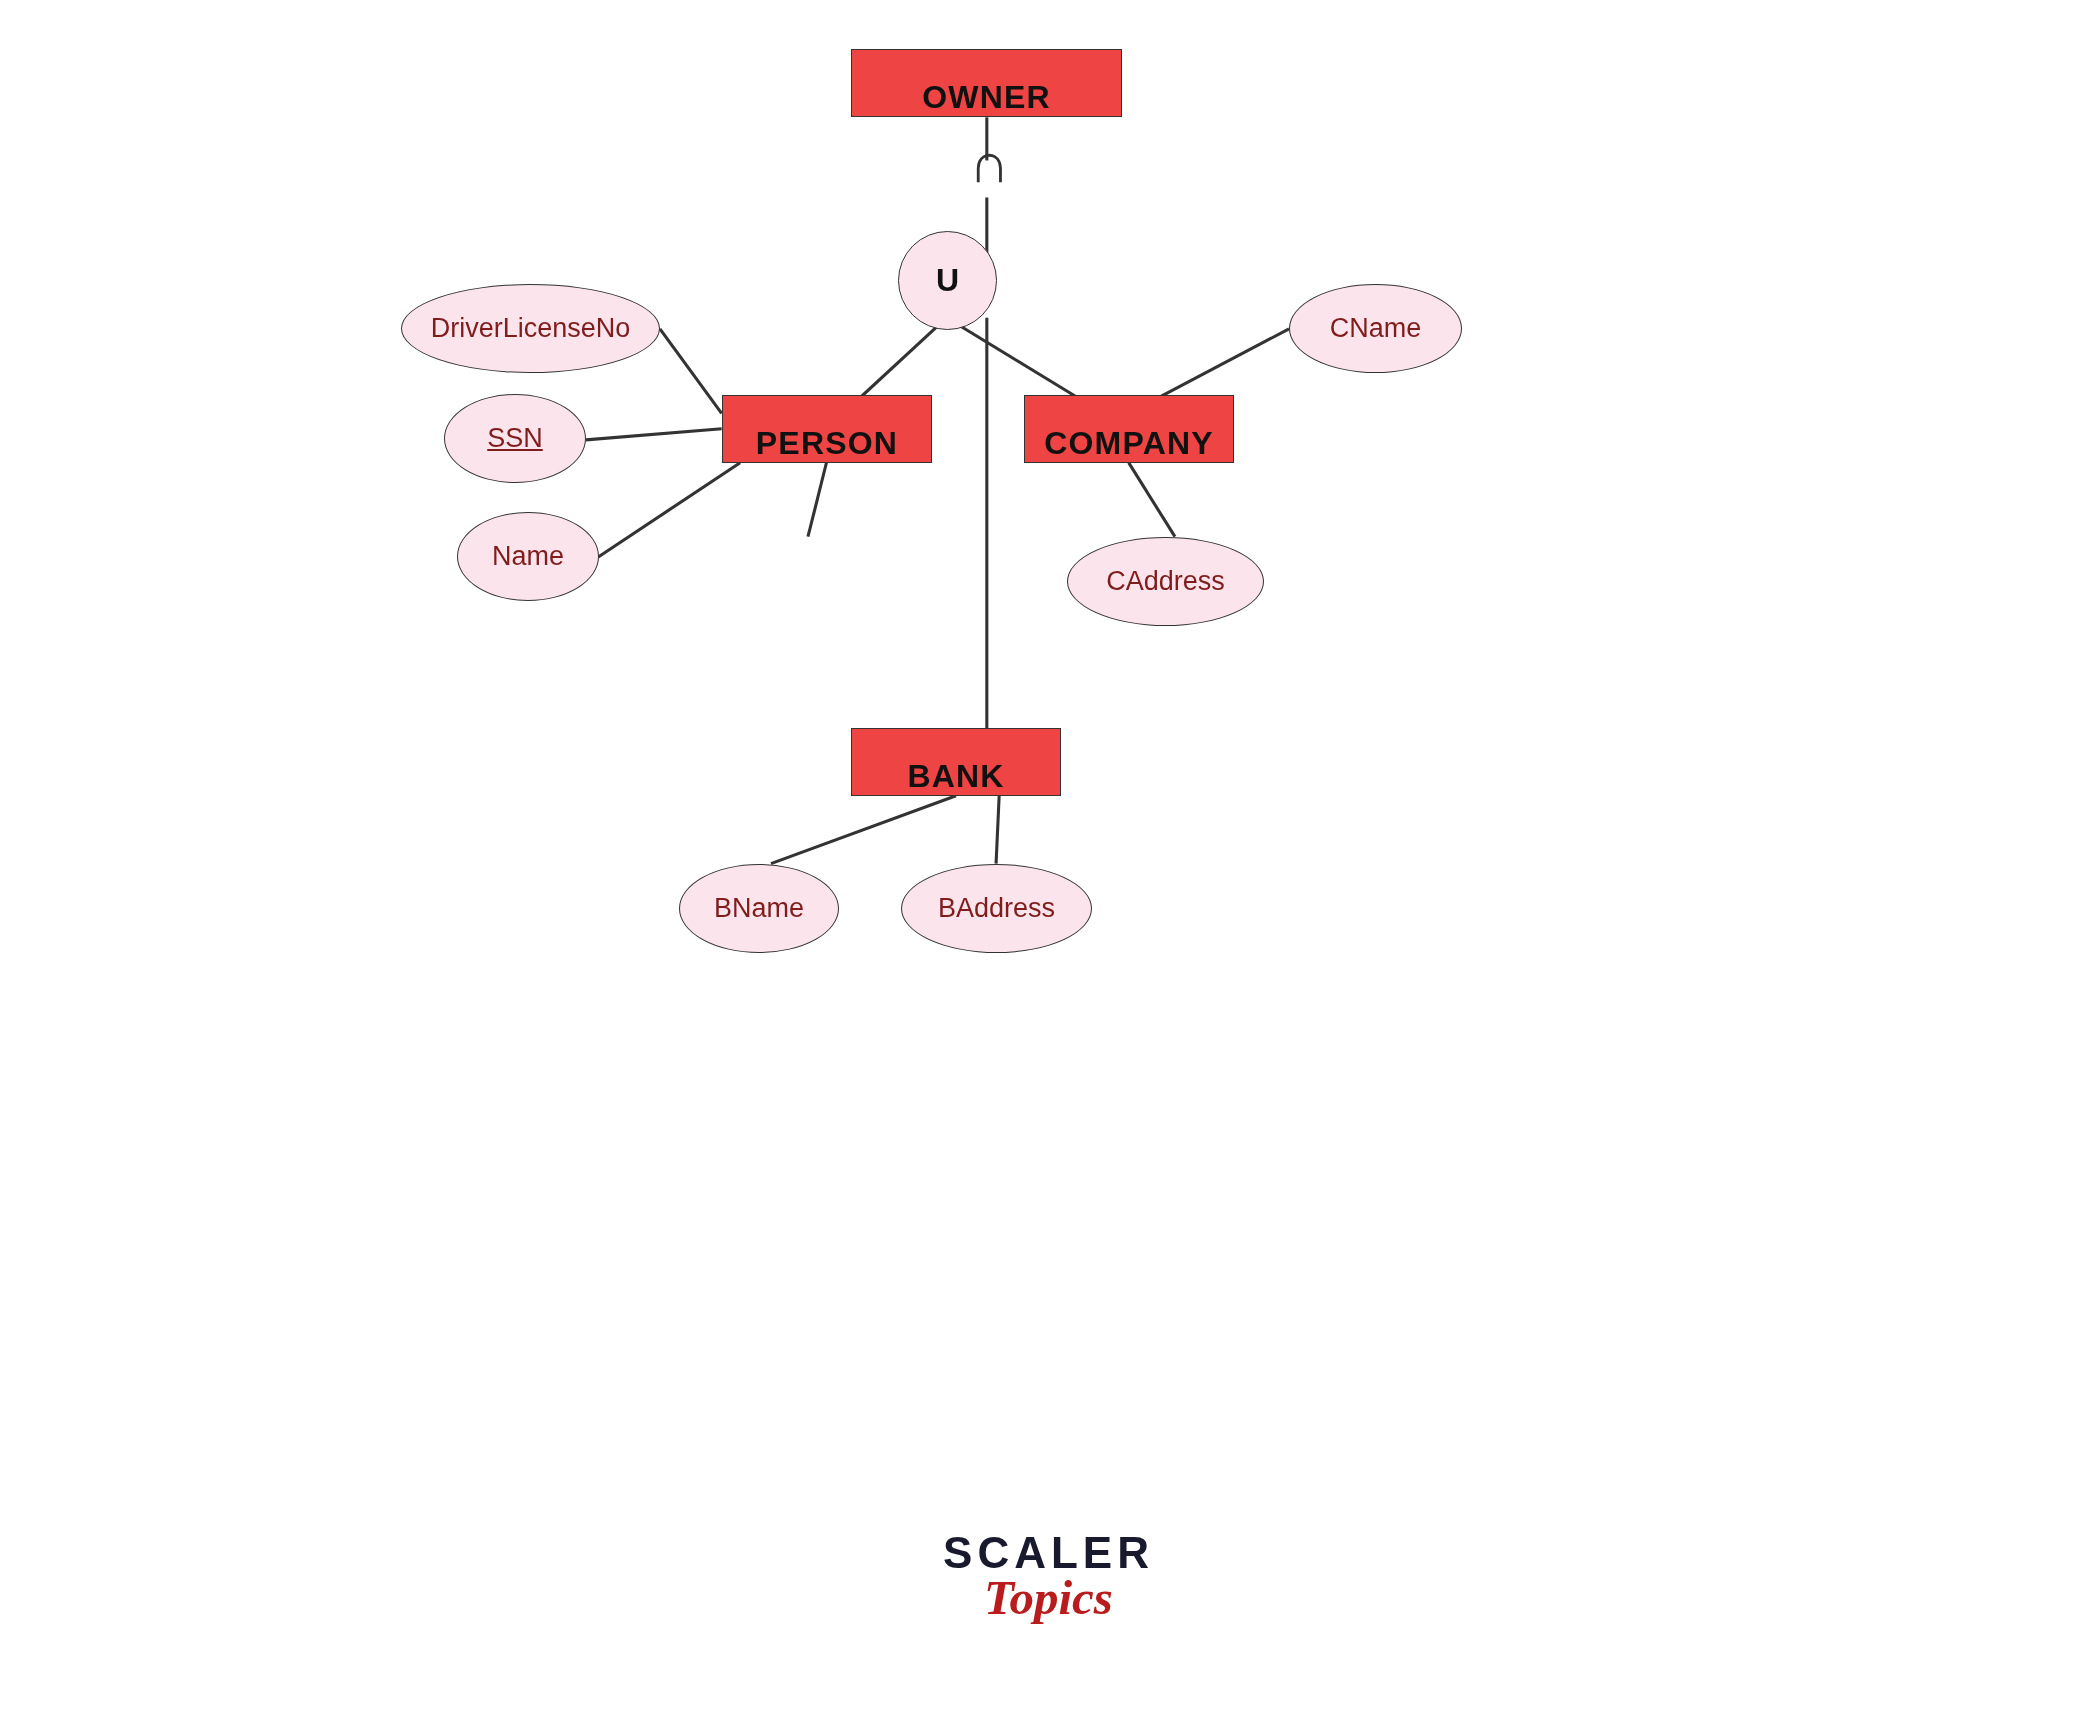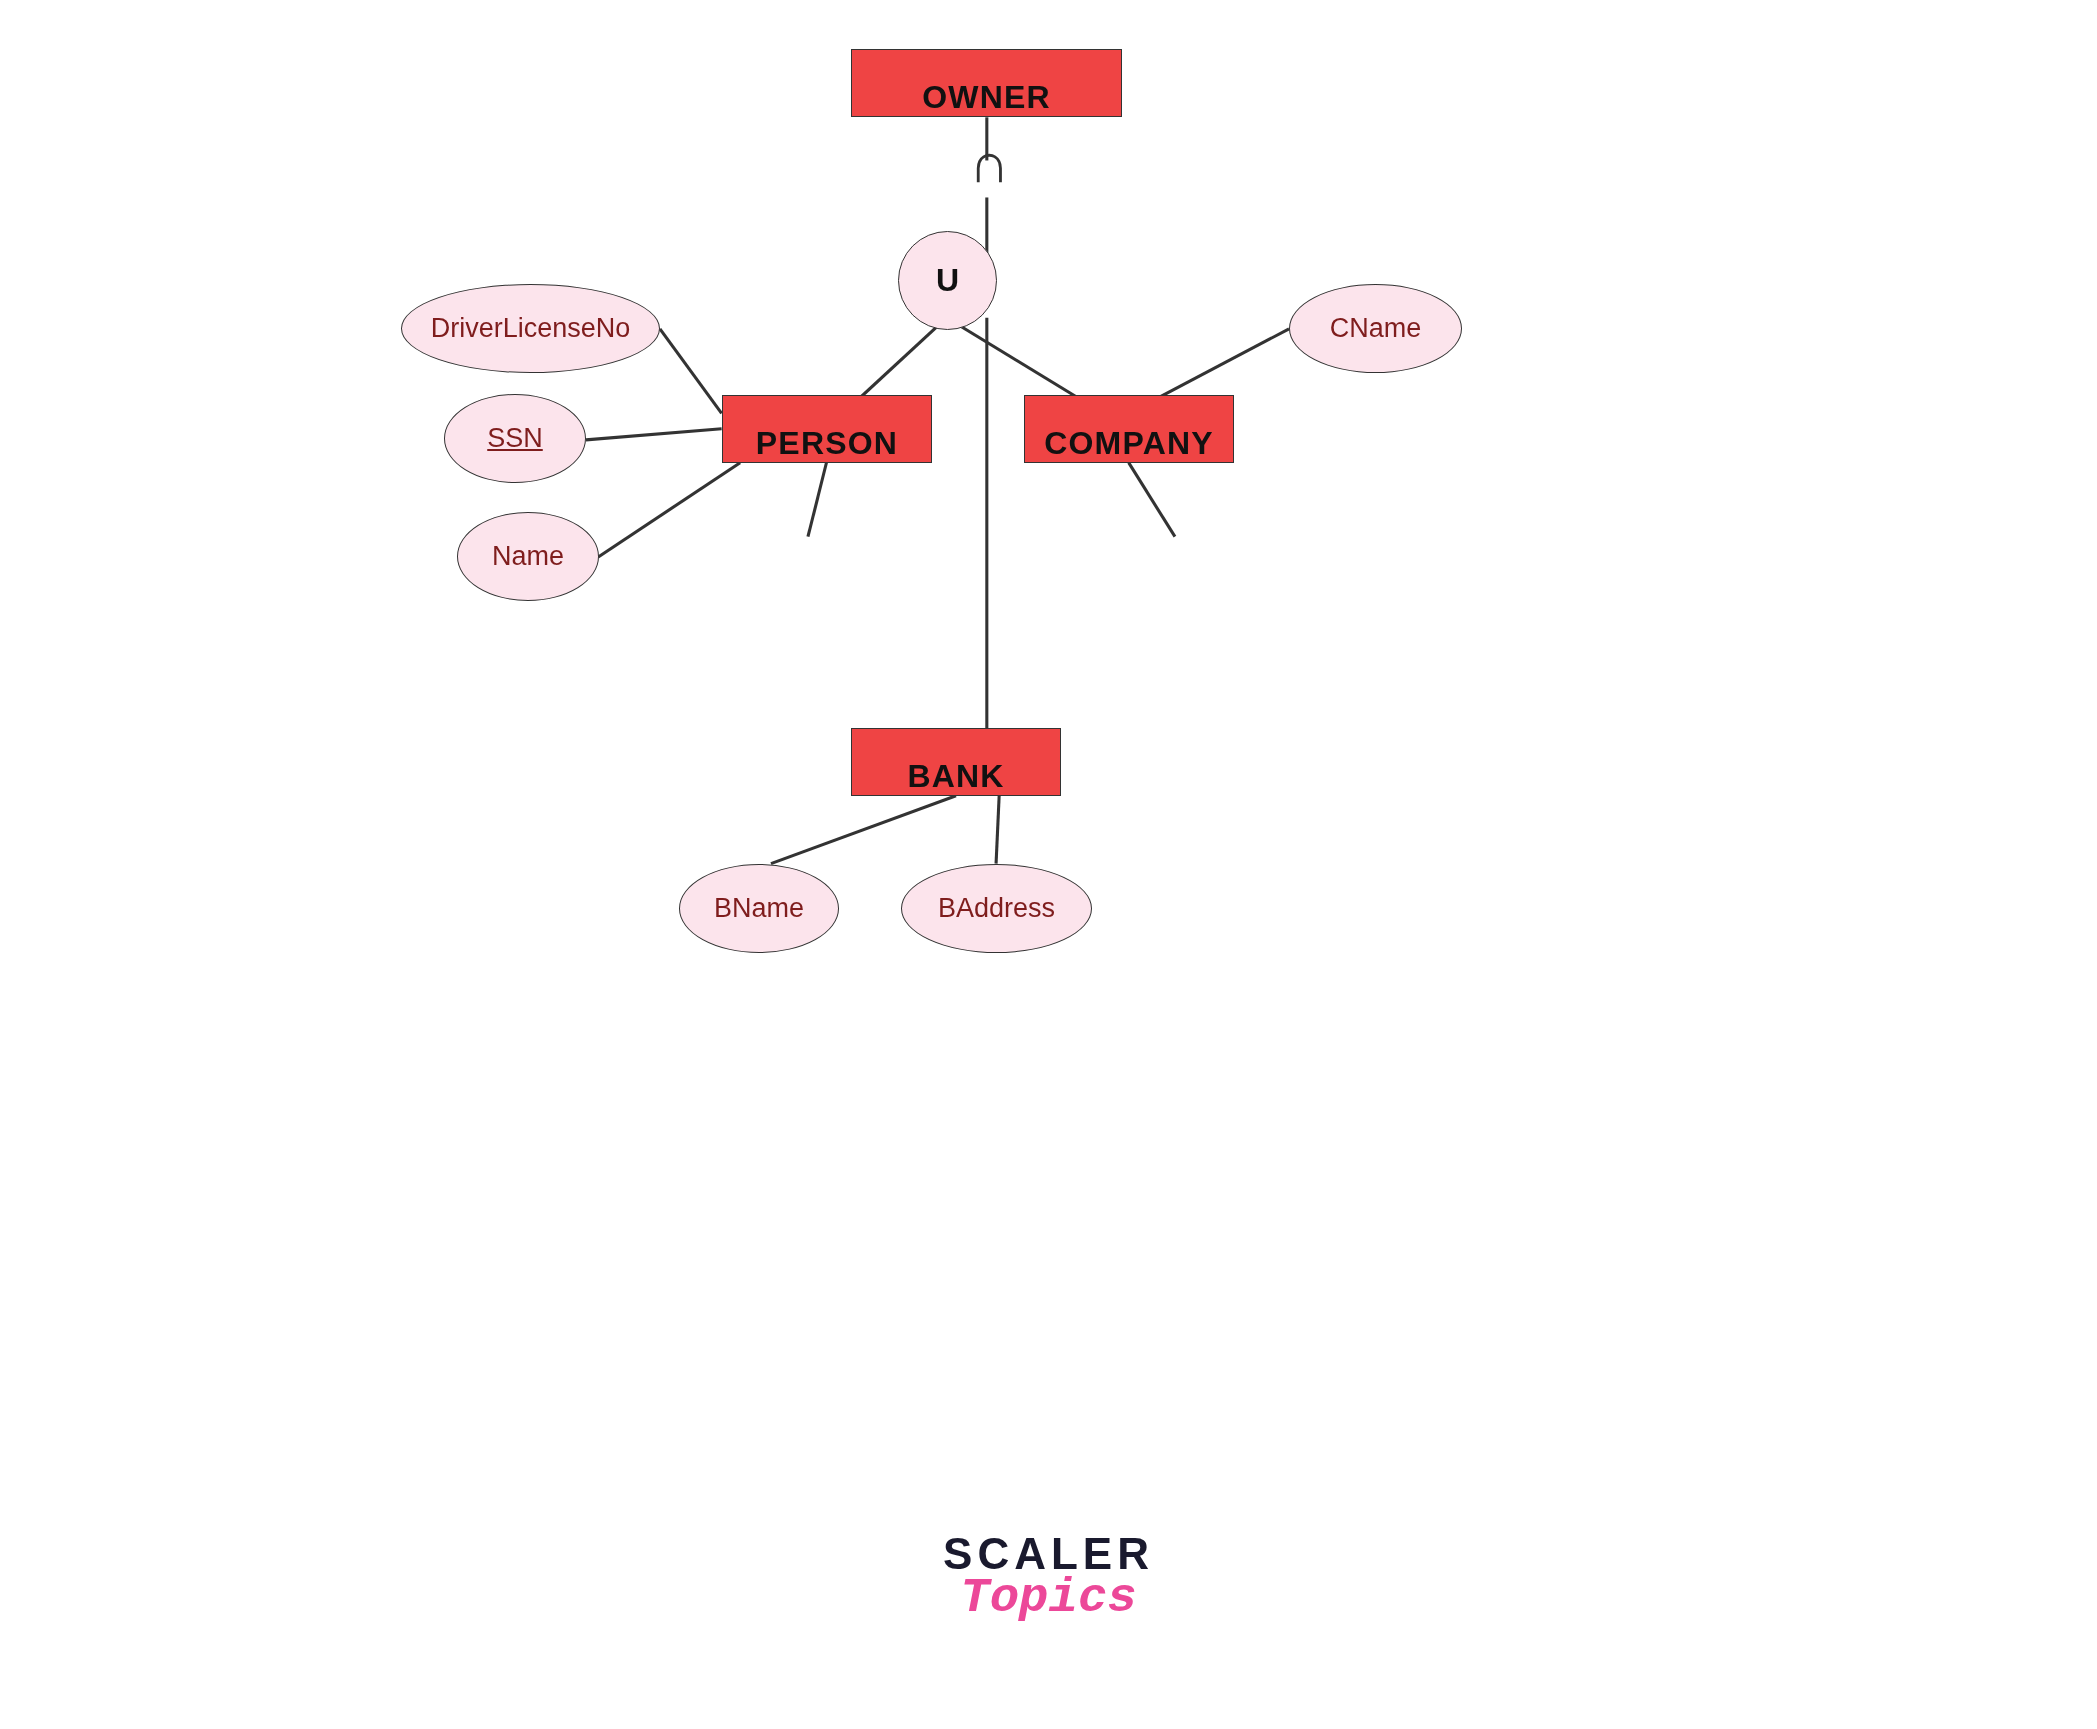--- a/index.html
+++ b/index.html
@@ -80,22 +80,22 @@
     .scaler-logo .scaler-text {
       font-size: 44px;
       font-weight: 900;
       color: #1a1a2e;
       letter-spacing: 5px;
       line-height: 1;
       display: block;
     }
     .scaler-logo .topics-text {
       font-size: 49px;
-      color: #ec4899;
-      font-family: Liberation Mono, monospace;
+      color: #b91c1c;
+      font-family: Liberation Serif, serif;
       font-style: italic;
       font-weight: bold;
       display: block;
       margin-top: -6.2px;
     }
 
     
     .isa-symbol {
       position: absolute;
       font-size: 43px;
@@ -169,20 +169,23 @@
 
   <div class="attribute-ellipse" style="left: 457px; top: 512px; width: 142px; height: 89px;">
     <span>Name</span>
   </div>
 
 
   <div class="attribute-ellipse" style="left: 1289px; top: 284px; width: 173px; height: 89px;">
     <span>CName</span>
   </div>
 
+  <div class="attribute-ellipse" style="left: 1067px; top: 537px; width: 197px; height: 89px;">
+    <span>CAddress</span>
+  </div>
 
   <div class="attribute-ellipse" style="left: 679px; top: 864px; width: 160px; height: 89px;">
     <span>BName</span>
   </div>
 
   <div class="attribute-ellipse" style="left: 901px; top: 864px; width: 191px; height: 89px;">
     <span>BAddress</span>
   </div>
 
   <div class="scaler-logo">

